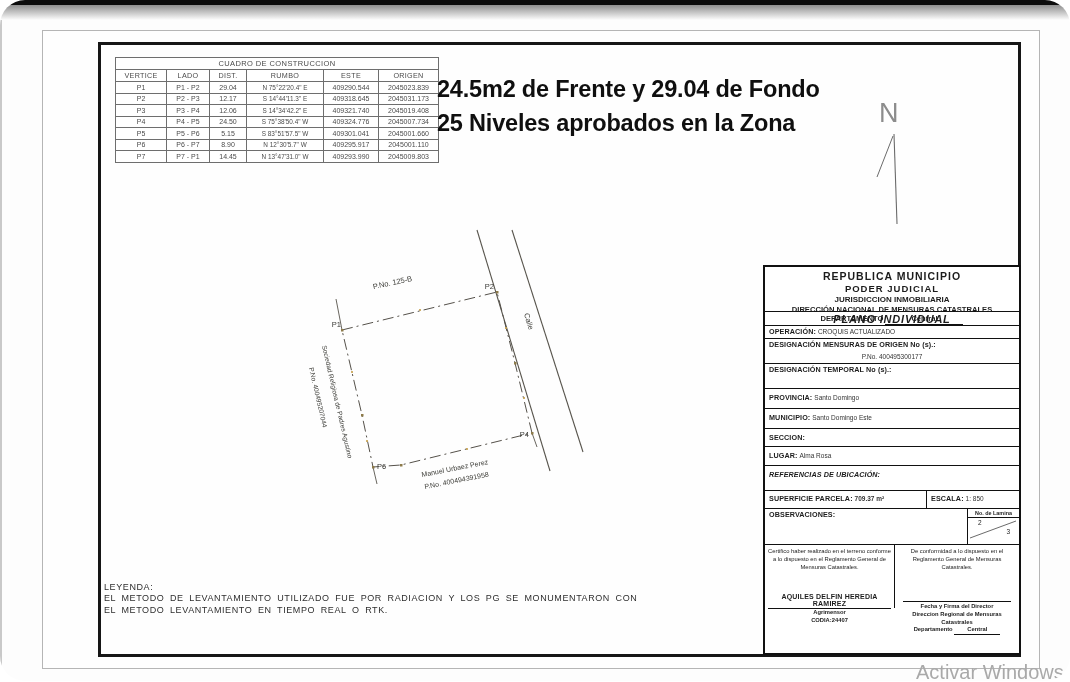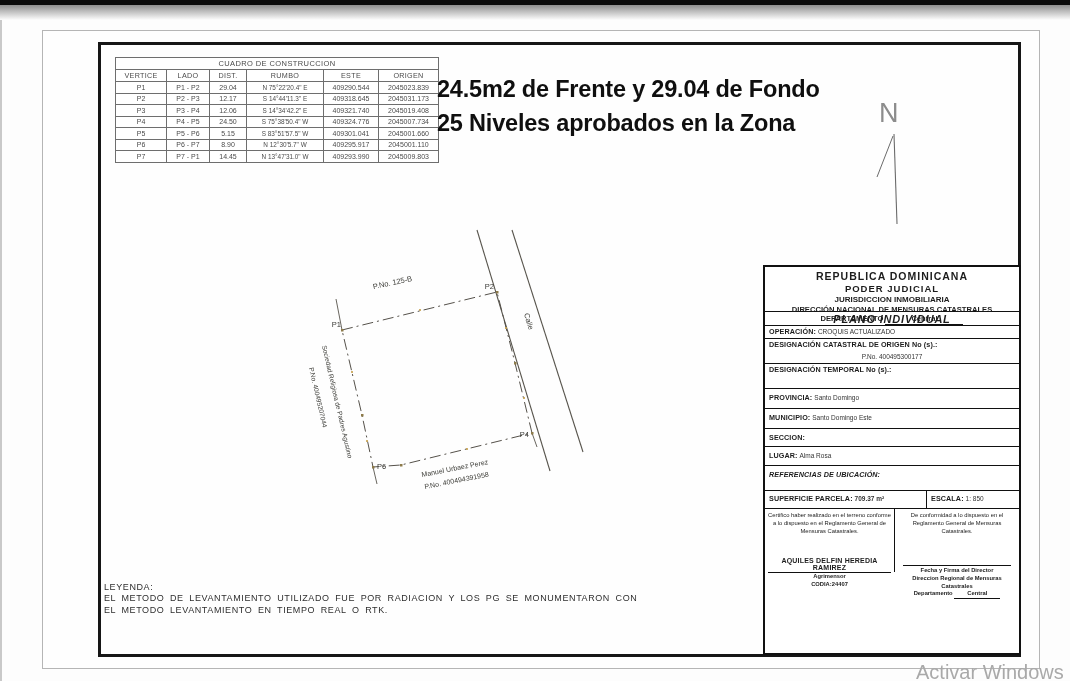--- a/index.html
+++ b/index.html
@@ -1,17 +1,17 @@
 <!DOCTYPE html>
 <html><head>
 <meta charset="utf-8">
 <style>
   html,body{margin:0;padding:0;background:#ffffff;}
   #screen{position:relative;width:1070px;height:681px;background:#fdfdfd;overflow:hidden;
-          font-family:"Liberation Sans",sans-serif;color:#222;}
+          font-family:"Liberation Sans",sans-serif;color:#222;border-radius:25px;}
   
   .top-black{position:absolute;left:0;top:0;width:1070px;height:5px;background:#0c0c0c;}
   .top-fade{position:absolute;left:0;top:5px;width:1070px;height:15px;
             background:linear-gradient(#8f8f8f,#fdfdfd);}
   .left-edge{position:absolute;left:0;top:20px;width:2px;height:662px;background:#c9c9c9;}
   
   .outer-border{position:absolute;left:42px;top:30px;width:996px;height:637px;
                 border:1px solid #b5b5b5;background:#fefefe;}
   .main-border{position:absolute;left:98px;top:42px;width:923px;height:615px;
                border:3px solid #161616;box-sizing:border-box;background:#fefefe;}
@@ -207,39 +207,39 @@
     <text transform="translate(393,285) rotate(-12)" text-anchor="middle" font-size="7.5" fill="#3d3d38" font-family="Liberation Sans, sans-serif">P.No. 125-B</text>
     <text transform="translate(524,314) rotate(73)" font-size="7.5" fill="#3d3d38" font-family="Liberation Sans, sans-serif">Calle</text>
     <text transform="translate(322,346) rotate(77)" font-size="6.6" fill="#3d3d38" font-family="Liberation Sans, sans-serif">Sociedad Religiosa de Padres Agustino</text>
     <text transform="translate(309,368) rotate(77)" font-size="6.6" fill="#3d3d38" font-family="Liberation Sans, sans-serif">P.No. 400495207044</text>
     <text transform="translate(422,477) rotate(-11)" font-size="7" fill="#3d3d38" font-family="Liberation Sans, sans-serif">Manuel Urbaez Perez</text>
     <text transform="translate(425,489) rotate(-11)" font-size="7" fill="#3d3d38" font-family="Liberation Sans, sans-serif">P.No. 400494391958</text>
   </svg>
 
   <div class="tblock">
     <div class="trow hdrblock" style="height:45px;">
-      <div class="h1">REPUBLICA  DOMINICANA</div>
+      <div class="h1">REPUBLICA  MUNICIPIO</div>
       <div class="h2">PODER  JUDICIAL</div>
       <div class="h3">JURISDICCION INMOBILIARIA</div>
       <div class="h4">DIRECCIÓN NACIONAL DE MENSURAS CATASTRALES</div>
       <div class="h5">
         <span>DEPARTAMENTO</span>
         <span class="dep-val">Central</span>
       </div>
     </div>
 
     <div class="trow plano" style="height:14px;">PLANO INDIVIDUAL</div>
 
     <div class="trow" style="height:13px;">
       <b>OPERACIÓN:</b>
       <span class="val">CROQUIS ACTUALIZADO</span>
     </div>
 
     <div class="trow" style="height:25px;">
-      <b>DESIGNACIÓN CATASTRAL DE ORIGEN No (s).:</b>
+      <b>DESIGNACIÓN MENSURAS DE ORIGEN No (s).:</b>
       <div class="centerval">P.No. 400495300177</div>
     </div>
 
     <div class="trow" style="height:25px;">
       <b>DESIGNACIÓN TEMPORAL No (s).:</b>
     </div>
 
     <div class="trow" style="height:20px;padding-top:4px;">
       <b>PROVINCIA:</b>
       <span class="val">Santo Domingo</span>
@@ -267,20 +267,33 @@
       <div class="cell-l">
         <b>SUPERFICIE PARCELA:</b>
         <span class="val" style="font-weight:700;">709.37 m²</span>
       </div>
       <div class="cell-r">
         <b>ESCALA:</b>
         <span class="val">1: 850</span>
       </div>
     </div>
 
+    <div class="trow" style="height:36px;">
+      <b>OBSERVACIONES:</b>
+      <div class="lamina">
+        <div class="lam-h">No. de Lamina</div>
+        <div class="lam-b">
+          <svg width="50" height="22" style="position:absolute;left:0;top:0;">
+            <line x1="2" y1="20" x2="48" y2="3" stroke="#444" stroke-width="0.8"></line>
+          </svg>
+          <span class="lam-2">2</span>
+          <span class="lam-3">3</span>
+        </div>
+      </div>
+    </div>
 
 
     <div class="trow certrow" style="height:63px;">
       <div class="cert-l">
         <div class="cert-txt">Certifico haber realizado en el terreno conforme a lo dispuesto en el Reglamento General de Mensuras Catastrales.</div>
         <div class="cert-name">AQUILES DELFIN HEREDIA RAMIREZ</div>
         <div class="cert-small">Agrimensor</div>
         <div class="cert-small">CODIA:24407</div>
       </div>
       <div class="cert-r">

